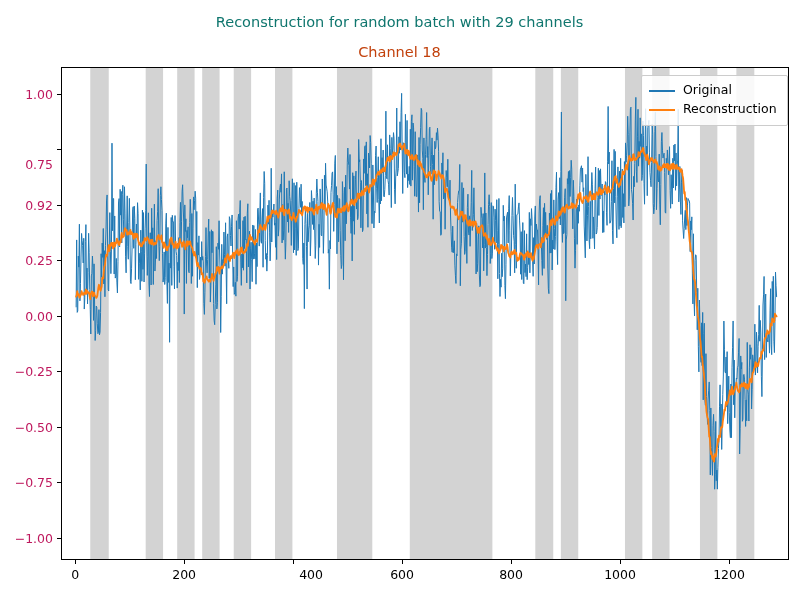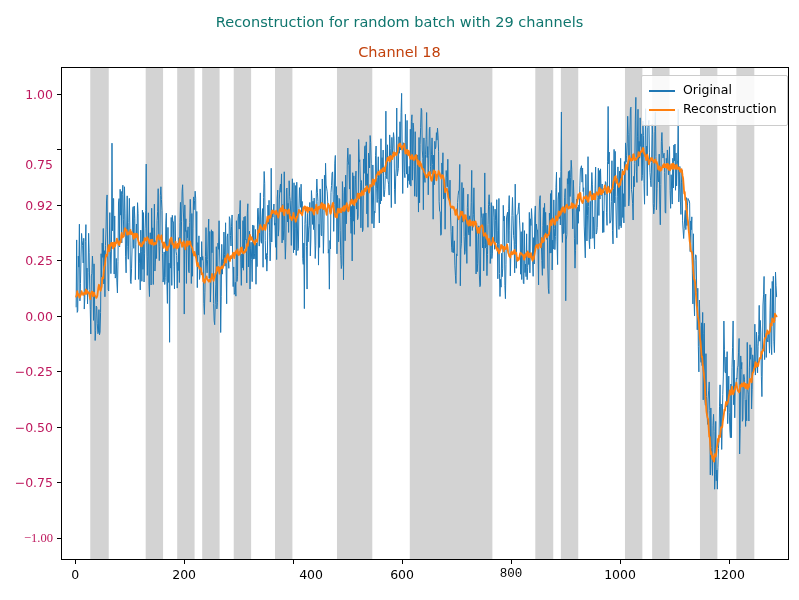--- a/index.html
+++ b/index.html
@@ -137,21 +137,21 @@
 
   <div id="ytick-labels">
       <div class="ytick-label" style="top: 93.6486px;">1.00</div>
       <div class="ytick-label" style="top: 149.167px; margin-top: 15px;">0.75</div>
       <div class="ytick-label" style="top: 204.685px;">0.92</div>
       <div class="ytick-label" style="top: 260.203px;">0.25</div>
       <div class="ytick-label" style="top: 315.721px;">0.00</div>
       <div class="ytick-label" style="top: 371.239px;">−0.25</div>
       <div class="ytick-label" style="top: 426.757px;">−0.50</div>
       <div class="ytick-label" style="top: 482.275px;">−0.75</div>
-      <div class="ytick-label" style="top: 537.793px; font-family: Liberation Serif, serif;">−1.00</div>
+      <div class="ytick-label" style="top: 537.793px;">−1.00</div>
     </div>
   <div id="xtick-labels-host"></div>
 
   <div id="plotbox">
     <svg id="plotsvg" viewBox="0 0 728 493" preserveAspectRatio="none">
       <g id="spans-group">
           <rect x="28.335329341317365" y="0" width="18.52694610778443" height="493" fill="#d3d3d3"></rect>
           <rect x="83.91616766467067" y="0" width="17.43712574850298" height="493" fill="#d3d3d3"></rect>
           <rect x="115.52095808383234" y="0" width="17.43712574850298" height="493" fill="#d3d3d3"></rect>
           <rect x="140.5868263473054" y="0" width="17.43712574850298" height="493" fill="#d3d3d3"></rect>
@@ -194,19 +194,19 @@
     <div class="ytick-mark" style="top: 482.275px;"></div>
     <div class="ytick-mark" style="top: 537.793px;"></div>
     <div class="xtick-label" style="left: 75.1677px;">0</div>
     <div class="xtick-mark" style="left: 75.1677px;"></div>
     <div class="xtick-label" style="left: 184.15px;">200</div>
     <div class="xtick-mark" style="left: 184.15px;"></div>
     <div class="xtick-label" style="left: 293px; text-align: right;">400</div>
     <div class="xtick-mark" style="left: 293.132px;"></div>
     <div class="xtick-label" style="left: 402.114px;">600</div>
     <div class="xtick-mark" style="left: 402.114px;"></div>
-    <div class="xtick-label" style="left: 511.096px; font-family: Liberation Mono, monospace;">800</div>
+    <div class="xtick-label" style="left: 511.096px;">800</div>
     <div class="xtick-mark" style="left: 511.096px;"></div>
     <div class="xtick-label" style="left: 620.078px;">1000</div>
     <div class="xtick-mark" style="left: 620.078px;"></div>
     <div class="xtick-label" style="left: 729.06px;">1200</div>
     <div class="xtick-mark" style="left: 729.06px;"></div>
   </div>
 
 </body></html>

